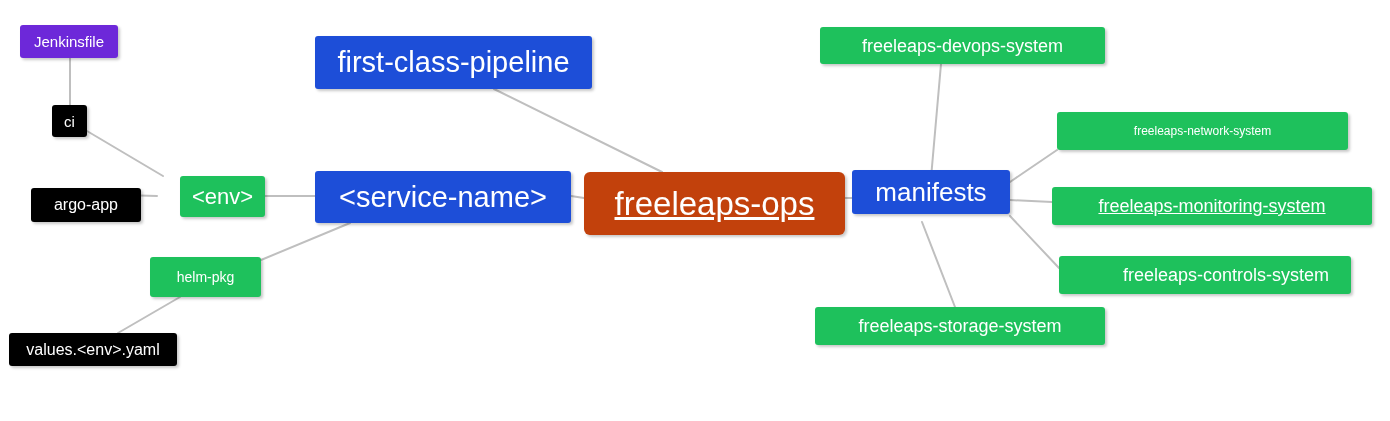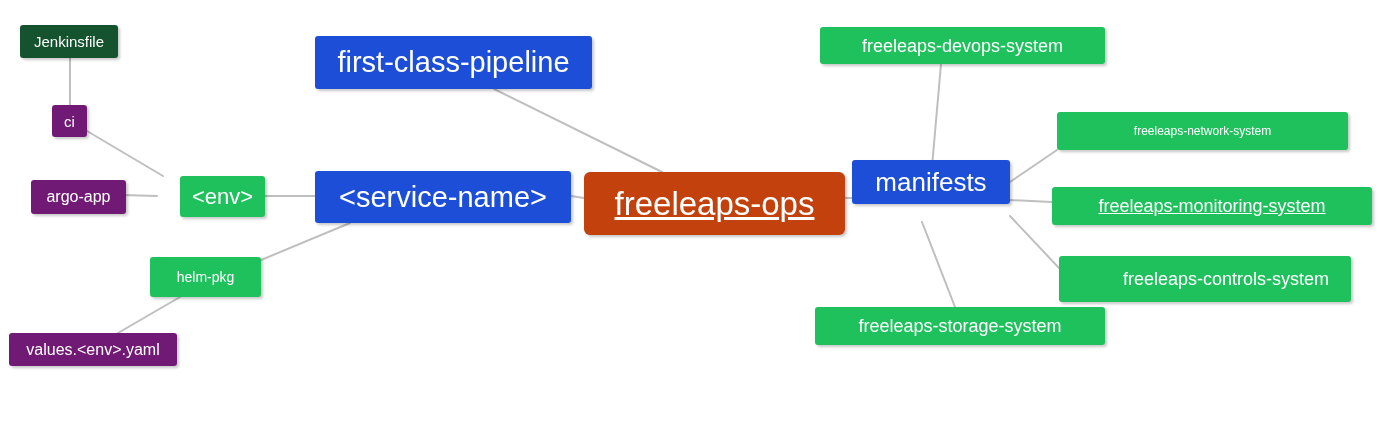--- a/index.html
+++ b/index.html
@@ -40,22 +40,22 @@
     box-shadow: 2px 2px 3px rgba(0,0,0,0.22);
     text-align: center;
   }
   .node.root {
     background: #c2410c;
     border-radius: 6px;
     text-decoration: underline;
   }
   .node.blue   { background: #1d4ed8; }
   .node.green  { background: #1ec15c; }
-  .node.red    { background: #701a75; }
-  .node.orange { background: #14532d; }
+  .node.red    { background: #000000; }
+  .node.orange { background: #6d28d9; }
 </style>
 </head>
 <body>
 
 <div id="mindmap">
   <svg id="edge-layer" viewBox="0 0 1390 421" width="1390" height="421">
       <line x1="70" y1="58" x2="70" y2="105" stroke="#bfbfbf" stroke-width="2" stroke-linecap="round"></line>
       <line x1="87" y1="131" x2="163" y2="176" stroke="#bfbfbf" stroke-width="2" stroke-linecap="round"></line>
       <line x1="122" y1="195" x2="157" y2="196" stroke="#bfbfbf" stroke-width="2" stroke-linecap="round"></line>
       <line x1="242" y1="196" x2="315" y2="196" stroke="#bfbfbf" stroke-width="2" stroke-linecap="round"></line>
@@ -66,27 +66,27 @@
       <line x1="845" y1="198" x2="852" y2="198" stroke="#bfbfbf" stroke-width="2" stroke-linecap="round"></line>
       <line x1="941" y1="64" x2="931" y2="178" stroke="#bfbfbf" stroke-width="2" stroke-linecap="round"></line>
       <line x1="1057" y1="150" x2="1010" y2="182" stroke="#bfbfbf" stroke-width="2" stroke-linecap="round"></line>
       <line x1="1052" y1="202" x2="1010" y2="200" stroke="#bfbfbf" stroke-width="2" stroke-linecap="round"></line>
       <line x1="1059" y1="268" x2="1010" y2="216" stroke="#bfbfbf" stroke-width="2" stroke-linecap="round"></line>
       <line x1="955" y1="307" x2="922" y2="222" stroke="#bfbfbf" stroke-width="2" stroke-linecap="round"></line>
     </svg>
   <div id="node-layer">
       <div class="node orange" style="left: 20px; top: 25px; width: 98px; height: 33px; font-size: 15px;">Jenkinsfile</div>
       <div class="node red" style="left: 52px; top: 105px; width: 35px; height: 32px; font-size: 15px;">ci</div>
-      <div class="node red" style="left: 31px; top: 180px; width: 95px; height: 34px; font-size: 16px;">argo-app</div>
+      <div class="node red" style="left: 31px; top: 188px; width: 110px; height: 34px; font-size: 16px;">argo-app</div>
       <div class="node green" style="left: 157px; top: 176px; width: 85px; height: 41px; font-size: 22px; margin-left: 23px;">&lt;env&gt;</div>
       <div class="node green" style="left: 150px; top: 257px; width: 111px; height: 40px; font-size: 14px;">helm-pkg</div>
       <div class="node red" style="left: 9px; top: 333px; width: 168px; height: 33px; font-size: 16px;">values.&lt;env&gt;.yaml</div>
       <div class="node blue" style="left: 315px; top: 36px; width: 277px; height: 53px; font-size: 29px;">first-class-pipeline</div>
       <div class="node blue" style="left: 315px; top: 171px; width: 256px; height: 52px; font-size: 29px;">&lt;service-name&gt;</div>
       <div class="node root" style="left: 584px; top: 172px; width: 261px; height: 63px; font-size: 33px;">freeleaps-ops</div>
-      <div class="node blue" style="left: 852px; top: 160px; width: 158px; height: 44px; font-size: 26px;">manifests</div>
+      <div class="node blue" style="left: 852px; top: 170px; width: 158px; height: 44px; font-size: 26px;">manifests</div>
       <div class="node green" style="left: 800px; top: 27px; width: 285px; height: 37px; font-size: 18px; margin-left: 20px;">freeleaps-devops-system</div>
       <div class="node green" style="left: 1057px; top: 112px; width: 291px; height: 38px; font-size: 12px;">freeleaps-network-system</div>
       <div class="node green" style="left: 1052px; top: 187px; width: 320px; height: 38px; font-size: 18px; text-decoration: underline;">freeleaps-monitoring-system</div>
-      <div class="node green" style="left: 1059px; top: 256px; width: 292px; height: 46px; font-size: 18px; padding-left: 42px;">freeleaps-controls-system</div>
+      <div class="node green" style="left: 1059px; top: 256px; width: 292px; height: 38px; font-size: 18px; padding-left: 42px;">freeleaps-controls-system</div>
       <div class="node green" style="left: 815px; top: 307px; width: 290px; height: 38px; font-size: 18px;">freeleaps-storage-system</div>
     </div>
 </div>
 
 </body></html>

